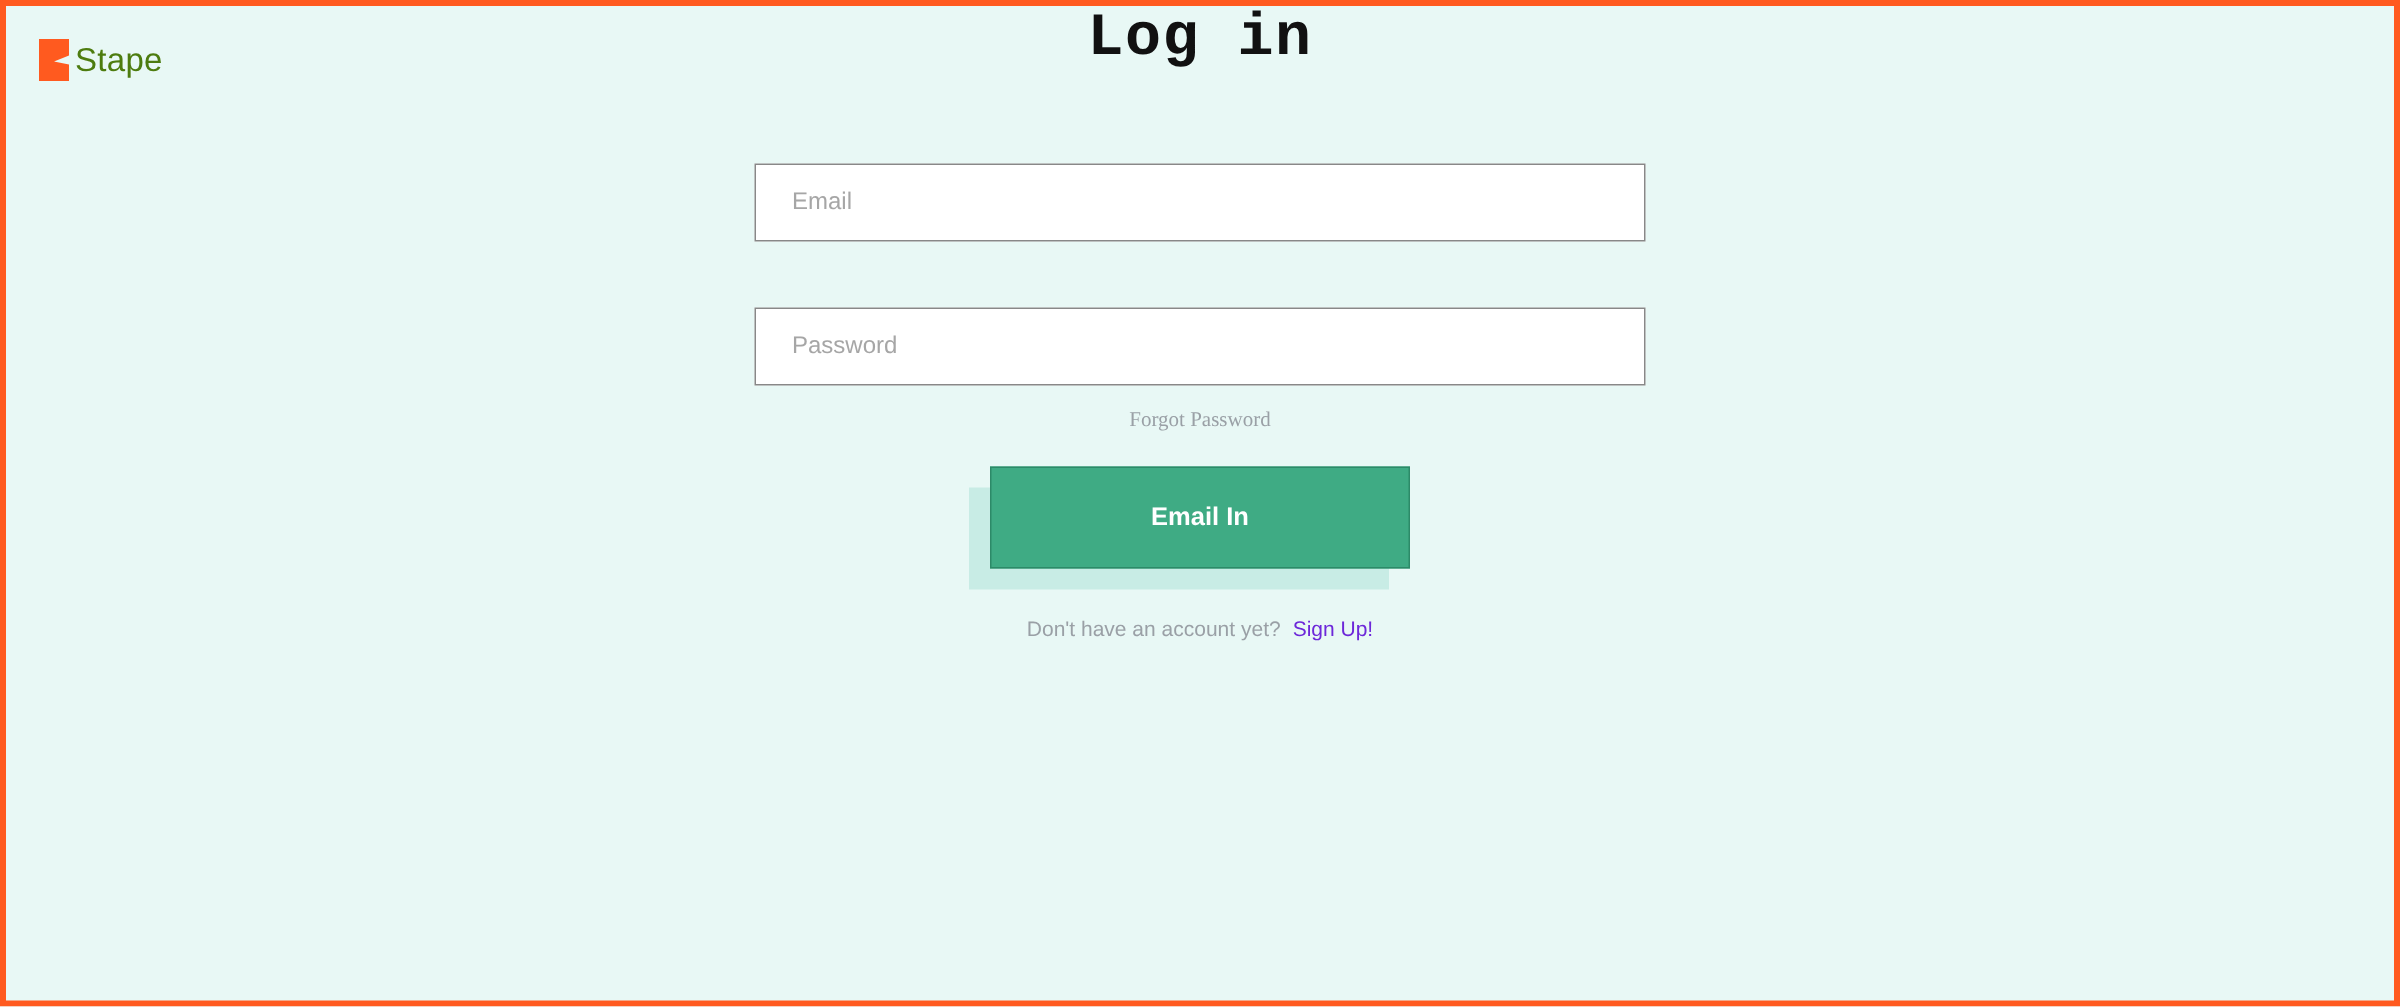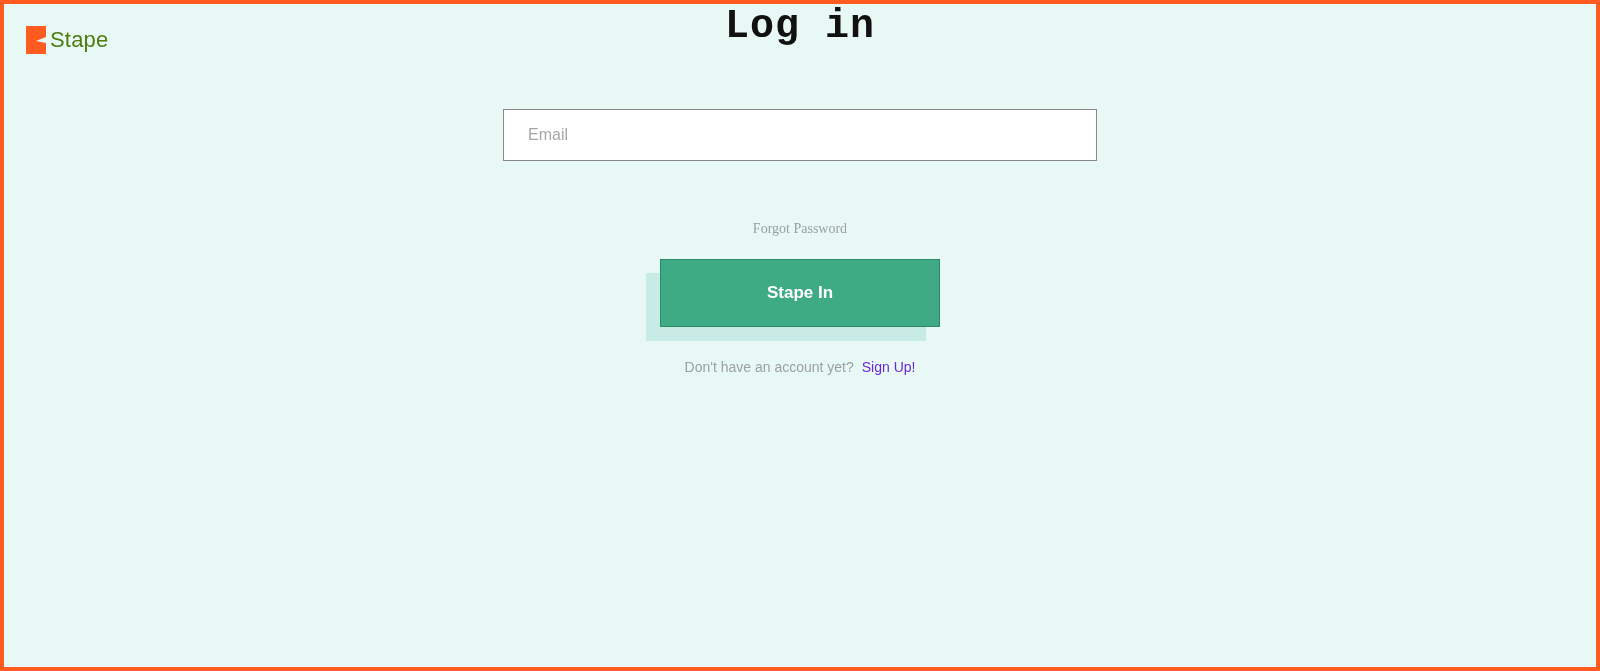--- a/index.html
+++ b/index.html
@@ -143,28 +143,31 @@
 
   <div class="center">
     <div class="heading">Log in</div>
 
     <div class="field">
       <input type="text" placeholder="Email" style="">
     </div>
 
     <div class="gap"></div>
 
+    <div class="field">
+      <input type="password" placeholder="Password" style="">
+    </div>
 
     <div class="forgot-row">
       <a class="forgot-link">Forgot Password</a>
     </div>
 
     <div class="button-wrap">
       <div class="button-shadow"></div>
-      <button class="signin-button">Stape In</button>
+      <button class="signin-button">Email In</button>
     </div>
 
     <div class="signup-row">
       <span>Don't have an account yet?</span>
       <a class="signup-link">Sign Up!</a>
     </div>
   </div>
 
 </div>
 

